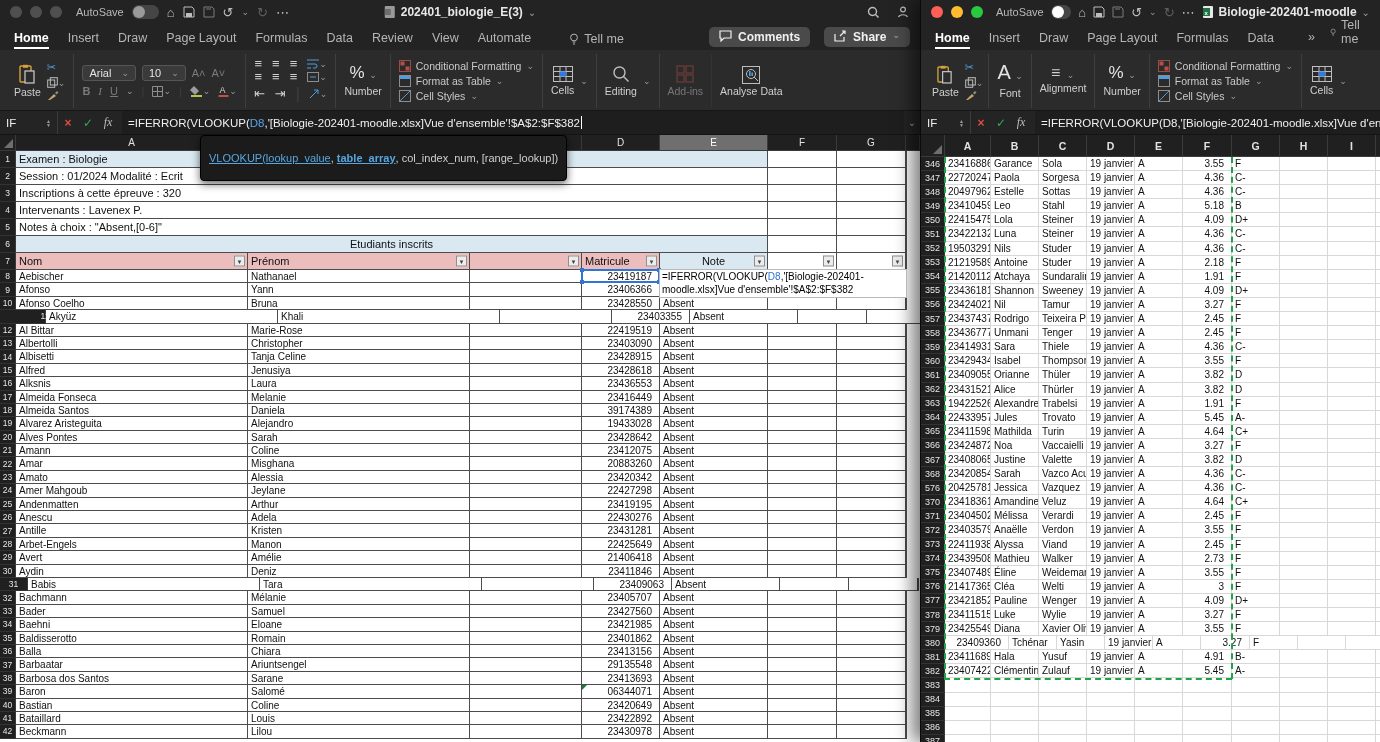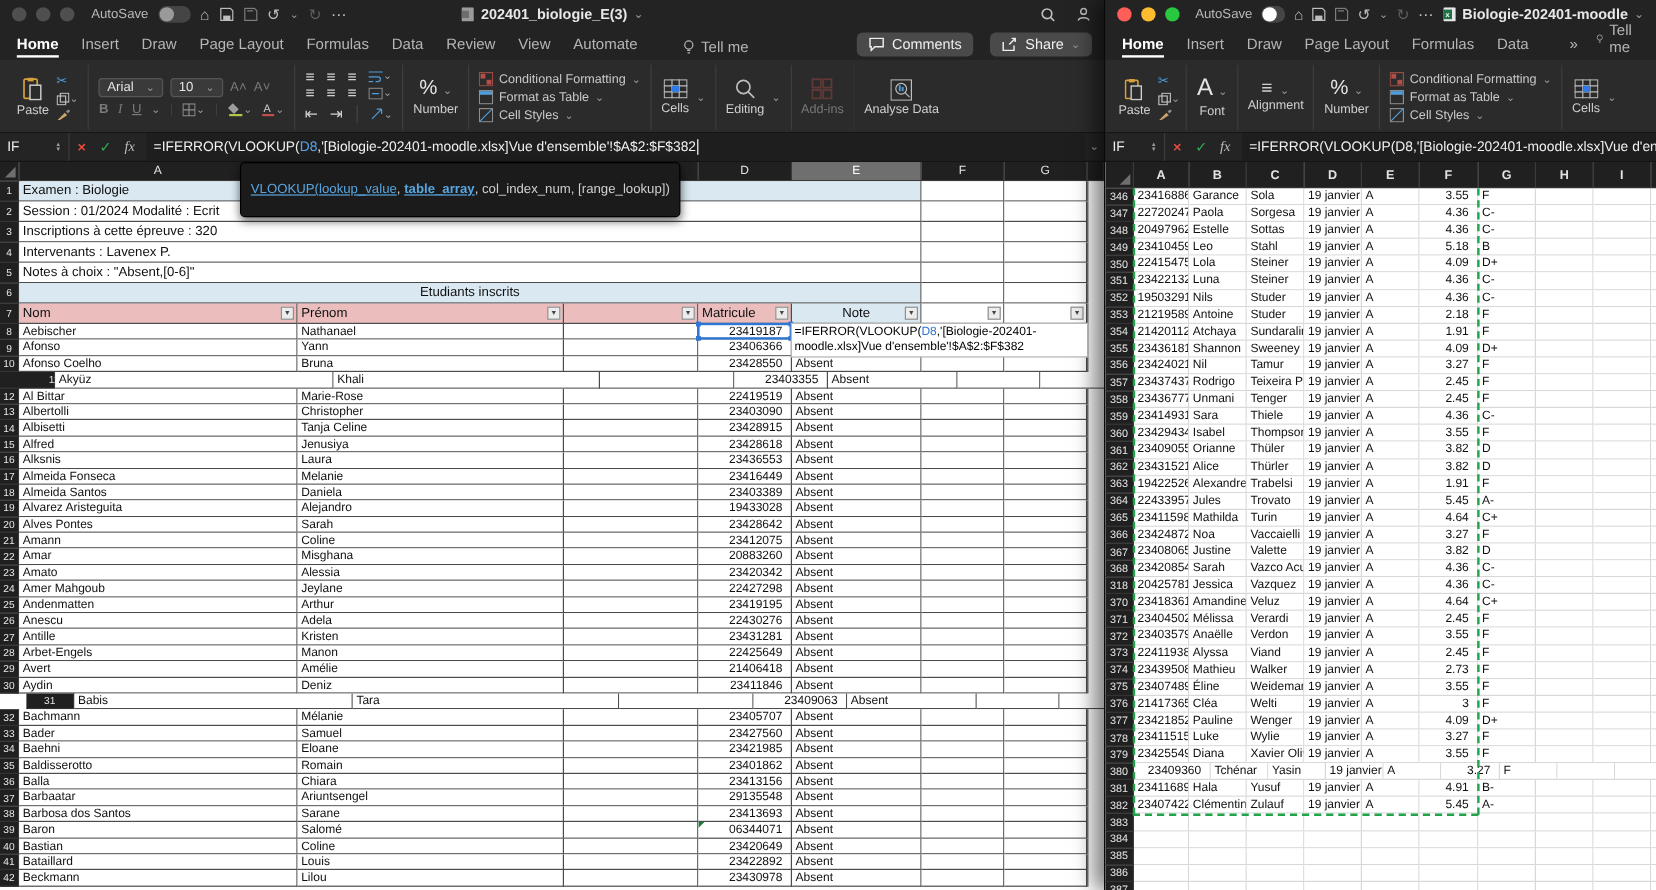--- a/index.html
+++ b/index.html
@@ -34,22 +34,22 @@
   .doctitle .chev{font-weight:normal;color:#9a9a9a;font-size:10px}
   #titleCenterL{position:absolute;left:50%;transform:translateX(-50%)}
   .tb-right{margin-left:auto;display:flex;gap:16px;align-items:center}
 
   
   .tabrow{height:26px;display:flex;align-items:flex-end;gap:19px;padding:0 14px 4px;position:relative}
   .tab{font-size:12.5px;color:#b5b5b5;padding-bottom:2px;white-space:nowrap}
   .tab.active{color:#fff;font-weight:bold;border-bottom:2px solid #fff}
   .tellme{display:flex;align-items:center;gap:5px;font-size:12.5px;color:#b5b5b5}
   .pills{position:absolute;right:10px;bottom:3px;display:flex;gap:14px}
-  .pill{display:flex;align-items:center;gap:6px;background:#4a4a4a;color:#f0f0f0;
-    border-radius:5px;font-size:12px;font-weight:normal;padding:3px 10px}
+  .pill{display:flex;align-items:flex-start;gap:6px;background:#4a4a4a;color:#f0f0f0;
+    border-radius:5px;font-size:12px;font-weight:bold;padding:3px 10px}
 
   
   .ribbon{height:61px;background:var(--dark2);border-bottom:1px solid #161616;display:flex;align-items:stretch;padding:4px 6px 2px;color:#cfcfcf;overflow:hidden}
   .rgroup{display:flex;align-items:center;gap:6px;padding:0 8px;border-right:1px solid #3e3e3e}
   .rgroup:last-child{border-right:none}
   .bigbtn{display:flex;flex-direction:column;align-items:center;justify-content:center;gap:2px;font-size:10.5px;color:#cfcfcf}
   .chev{font-size:9px;color:#9a9a9a}
   .minicol{display:flex;flex-direction:column;justify-content:center;gap:3px;font-size:11px}
   .fontbox{background:#3a3a3a;border:1px solid #555;border-radius:3px;font-size:11px;color:#e3e3e3;padding:1px 6px;display:flex;gap:10px;align-items:center}
   .fr2{display:flex;gap:8px;align-items:center;color:#7a7a7a;font-size:11px}
@@ -574,21 +574,21 @@
           <div class="c cl" style="width: 108px; line-height: 13.4px;">Absent</div>
           <div class="c cl" style="width: 69px; line-height: 13.4px;"></div>
           <div class="c cl" style="width: 69px; line-height: 13.4px;"></div>
           <div class="c" style="width: 14px; border-left: 1px solid var(--bl);"></div>
         </div>
         <div class="r" style="height: 13.4px;">
           <div class="rh" style="width: 16px; font-size: 8.5px;">18</div>
           <div class="c cl" style="width: 232px; line-height: 13.4px;">Almeida Santos</div>
           <div class="c cl" style="width: 222px; line-height: 13.4px;">Daniela</div>
           <div class="c cl" style="width: 112px; line-height: 13.4px;"></div>
-          <div class="c cl num" style="width: 78px; line-height: 13.4px;">23403389</div>
+          <div class="c cl num" style="width: 78px; line-height: 13.4px;">39174389</div>
           <div class="c cl" style="width: 108px; line-height: 13.4px;">Absent</div>
           <div class="c cl" style="width: 69px; line-height: 13.4px;"></div>
           <div class="c cl" style="width: 69px; line-height: 13.4px;"></div>
           <div class="c" style="width: 14px; border-left: 1px solid var(--bl);"></div>
         </div>
         <div class="r" style="height: 13.4px;">
           <div class="rh" style="width: 16px; font-size: 8.5px;">19</div>
           <div class="c cl" style="width: 232px; line-height: 13.4px;">Alvarez Aristeguita</div>
           <div class="c cl" style="width: 222px; line-height: 13.4px;">Alejandro</div>
           <div class="c cl" style="width: 112px; line-height: 13.4px;"></div>
@@ -713,21 +713,21 @@
           <div class="c cl" style="width: 232px; line-height: 13.4px;">Aydin</div>
           <div class="c cl" style="width: 222px; line-height: 13.4px;">Deniz</div>
           <div class="c cl" style="width: 112px; line-height: 13.4px;"></div>
           <div class="c cl num" style="width: 78px; line-height: 13.4px;">23411846</div>
           <div class="c cl" style="width: 108px; line-height: 13.4px;">Absent</div>
           <div class="c cl" style="width: 69px; line-height: 13.4px;"></div>
           <div class="c cl" style="width: 69px; line-height: 13.4px;"></div>
           <div class="c" style="width: 14px; border-left: 1px solid var(--bl);"></div>
         </div>
         <div class="r" style="height: 13.4px;">
-          <div class="rh" style="width: 40px; font-size: 8.5px; margin-left: 22px;">31</div>
+          <div class="rh" style="width: 28px; font-size: 8.5px;">31</div>
           <div class="c cl" style="width: 232px; line-height: 13.4px;">Babis</div>
           <div class="c cl" style="width: 222px; line-height: 13.4px;">Tara</div>
           <div class="c cl" style="width: 112px; line-height: 13.4px;"></div>
           <div class="c cl num" style="width: 78px; line-height: 13.4px;">23409063</div>
           <div class="c cl" style="width: 108px; line-height: 13.4px;">Absent</div>
           <div class="c cl" style="width: 69px; line-height: 13.4px;"></div>
           <div class="c cl" style="width: 69px; line-height: 13.4px;"></div>
           <div class="c" style="width: 14px; border-left: 1px solid var(--bl);"></div>
         </div>
         <div class="r" style="height: 13.4px;">
@@ -1325,21 +1325,21 @@
           <div class="c cr" style="width: 48px; line-height: 14.1px;">Vazco Acur</div>
           <div class="c cr" style="width: 48px; line-height: 14.1px;">19 janvier 2</div>
           <div class="c cr" style="width: 48px; line-height: 14.1px;">A</div>
           <div class="c cr num" style="width: 49px; line-height: 14.1px;">4.36</div>
           <div class="c cr" style="width: 48px; line-height: 14.1px;">C-</div>
           <div class="c cr" style="width: 48px; line-height: 14.1px;"></div>
           <div class="c cr" style="width: 48px; line-height: 14.1px;"></div>
           <div class="c cr" style="width: 5px; line-height: 14.1px;"></div>
         </div>
         <div class="r" style="height: 14.1px;">
-          <div class="rh" style="width: 24px; font-size: 9px;">318</div>
+          <div class="rh" style="width: 24px; font-size: 9px;">576</div>
           <div class="c cr num" style="width: 46px; line-height: 14.1px;">20425781</div>
           <div class="c cr" style="width: 48px; line-height: 14.1px;">Jessica</div>
           <div class="c cr" style="width: 48px; line-height: 14.1px;">Vazquez</div>
           <div class="c cr" style="width: 48px; line-height: 14.1px;">19 janvier 2</div>
           <div class="c cr" style="width: 48px; line-height: 14.1px;">A</div>
           <div class="c cr num" style="width: 49px; line-height: 14.1px;">4.36</div>
           <div class="c cr" style="width: 48px; line-height: 14.1px;">C-</div>
           <div class="c cr" style="width: 48px; line-height: 14.1px;"></div>
           <div class="c cr" style="width: 48px; line-height: 14.1px;"></div>
           <div class="c cr" style="width: 5px; line-height: 14.1px;"></div>

